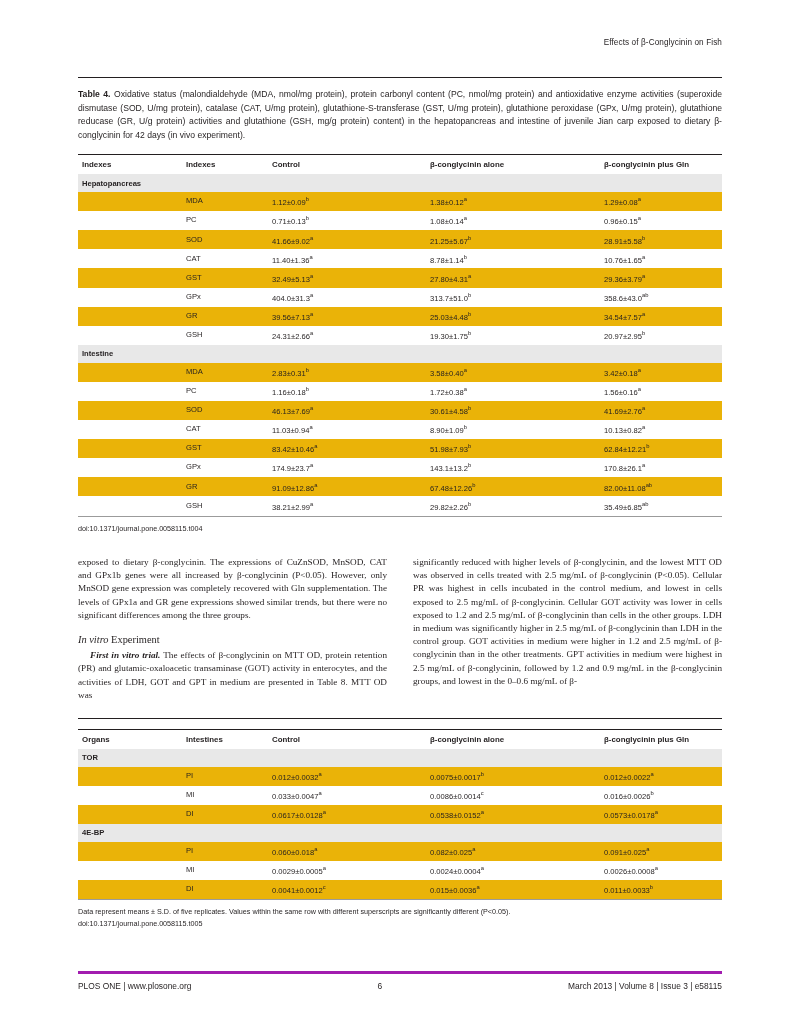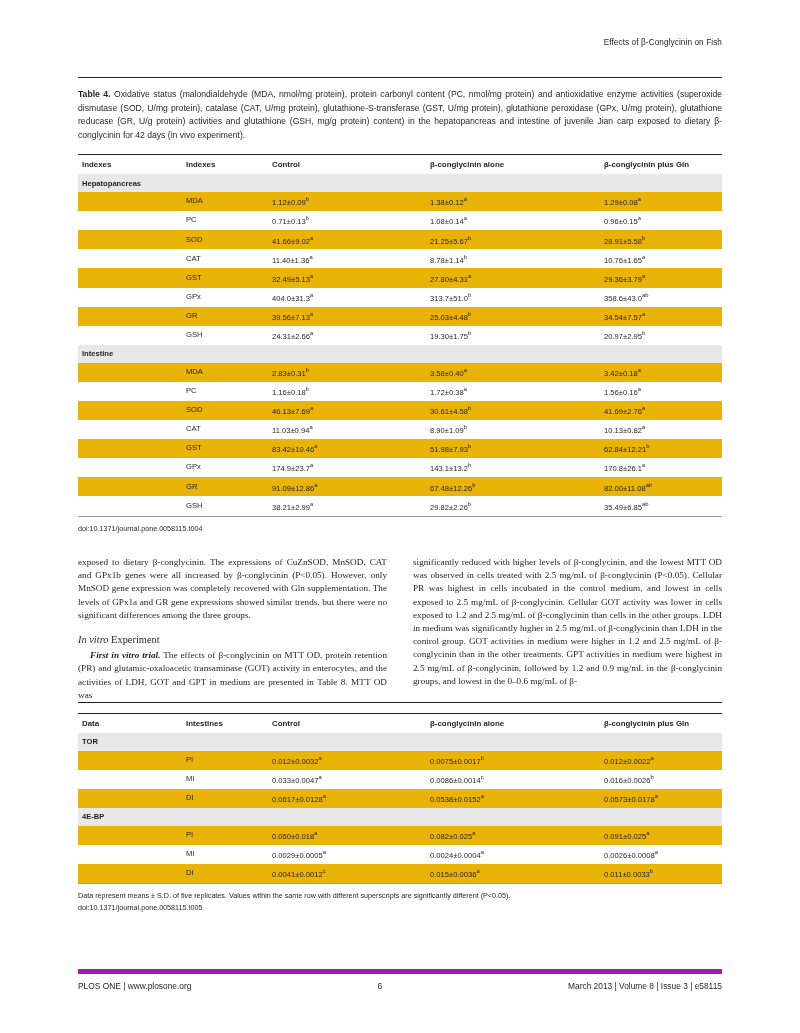--- a/index.html
+++ b/index.html
@@ -82,21 +82,21 @@
   .tnote {
     font-size: 7.2px;
     line-height: 11.5px;
     margin-top: 6px;
   }
   .tnote .doi { display: block; }
   .body-cols {
     display: flex;
     gap: 26px;
     margin-top: 22px;
-    margin-bottom: 0;
+    margin-bottom: 16px;
   }
   .col {
     flex: 1 1 0;
     font-size: 9.2px;
     line-height: 13.2px;
     text-align: justify;
     font-family: "Liberation Serif", serif;
   }
   .col p { margin: 0 0 0 0; text-indent: 0; }
   .sechead {
@@ -104,21 +104,21 @@
     font-size: 10.4px;
     margin: 11px 0 3px 0;
   }
   .sechead i { font-style: italic; }
   .runin { font-weight: bold; font-style: italic; }
   .footer {
     position: absolute;
     left: 78px;
     right: 78px;
     bottom: 26px;
-    border-top: 5px solid #a21caf;
+    border-top: 3px solid #a21caf;
     padding-top: 7px;
     display: flex;
     justify-content: space-between;
     font-size: 8.4px;
   }
   .footer .mid { }
   .spacer-10 { height: 10px; }
 </style>
 </head>
 <body>
@@ -285,21 +285,21 @@
     </div>
   </div>
 
   <div class="table-block">
     <hr class="rule">
     <div class="spacer-10"></div>
     <hr class="rule">
     <table class="tbl">
       <thead>
         <tr>
-          <th class="c-organ">Data</th>
+          <th class="c-organ">Organs</th>
           <th class="c-index">Intestines</th>
           <th class="c-ctrl">Control</th>
           <th class="c-alone">β-conglycinin alone</th>
           <th class="c-gln">β-conglycinin plus Gln</th>
         </tr>
       </thead>
       <tbody id="t5body">
           <tr class="grp">
             <td colspan="5">TOR</td>
           </tr>

